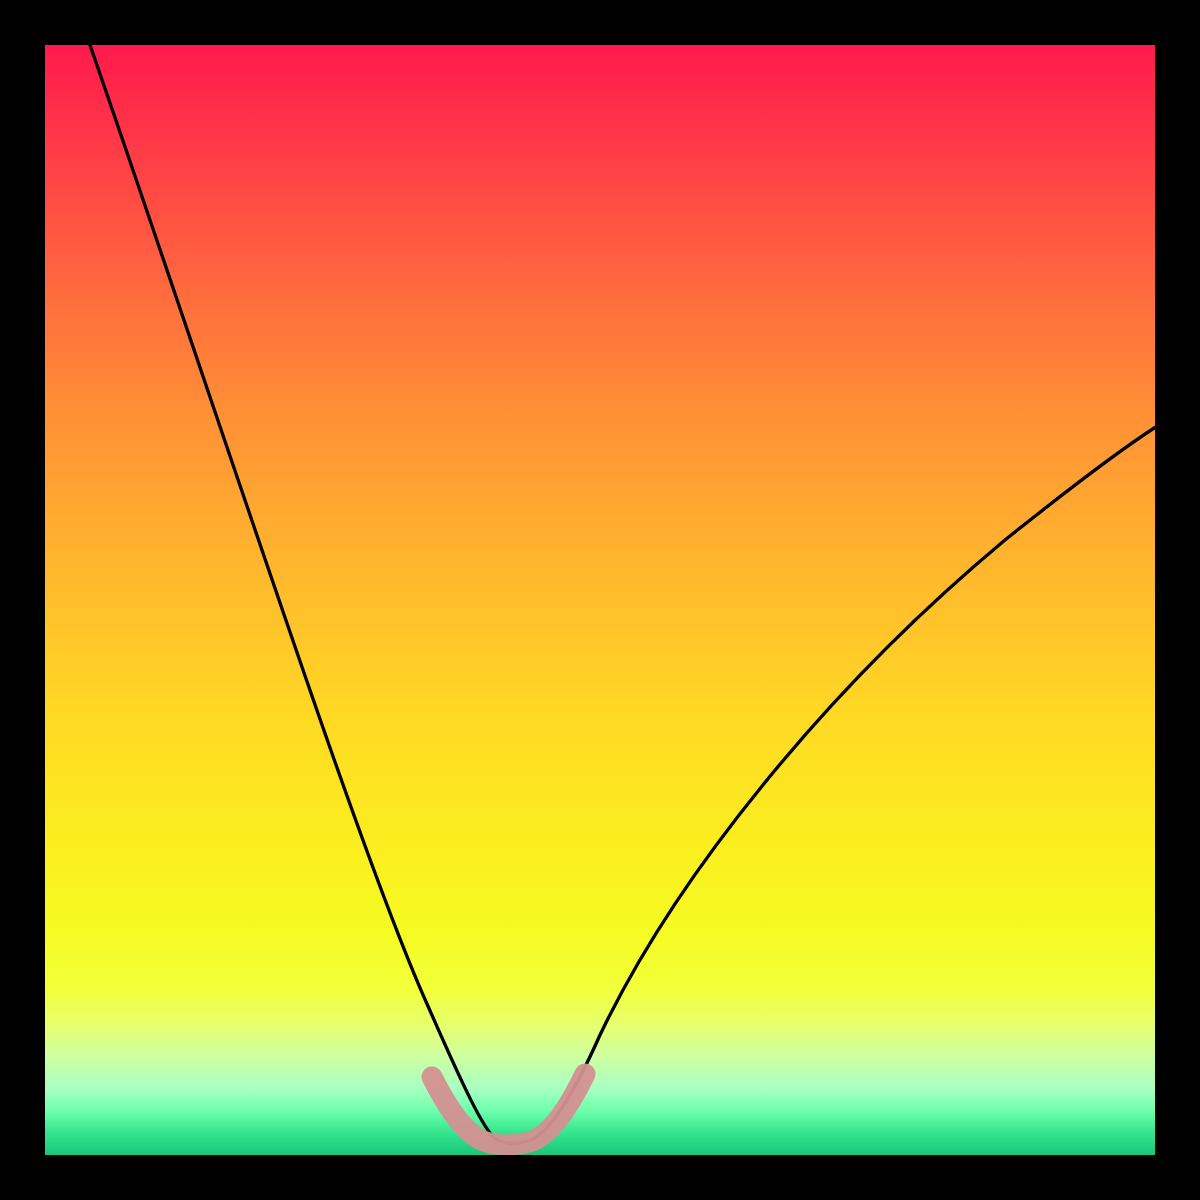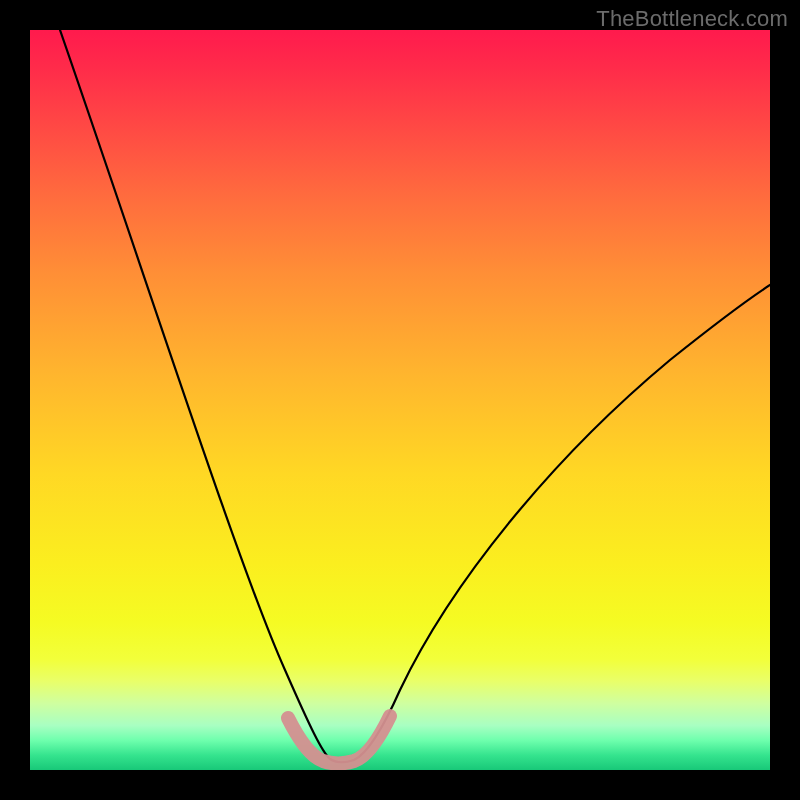--- a/index.html
+++ b/index.html
@@ -83,14 +83,13 @@
                C 335 725, 350 705, 370 660
                C 420 555, 520 430, 640 330
                C 690 290, 720 268, 740 255" fill="none" stroke="#000" stroke-width="2.2" stroke-linecap="round"></path>
       <path d="M 258 688
                C 270 712, 282 727, 293 731
                C 302 734, 314 734, 324 731
                C 336 727, 348 711, 360 686" fill="none" stroke="#d49090" stroke-width="14" stroke-linecap="round" stroke-linejoin="round" opacity="0.95"></path>
     </svg>
   </div>
 
-  <div class="watermark">TheBottleneck.com</div>
 </div>
 
 </body></html>

